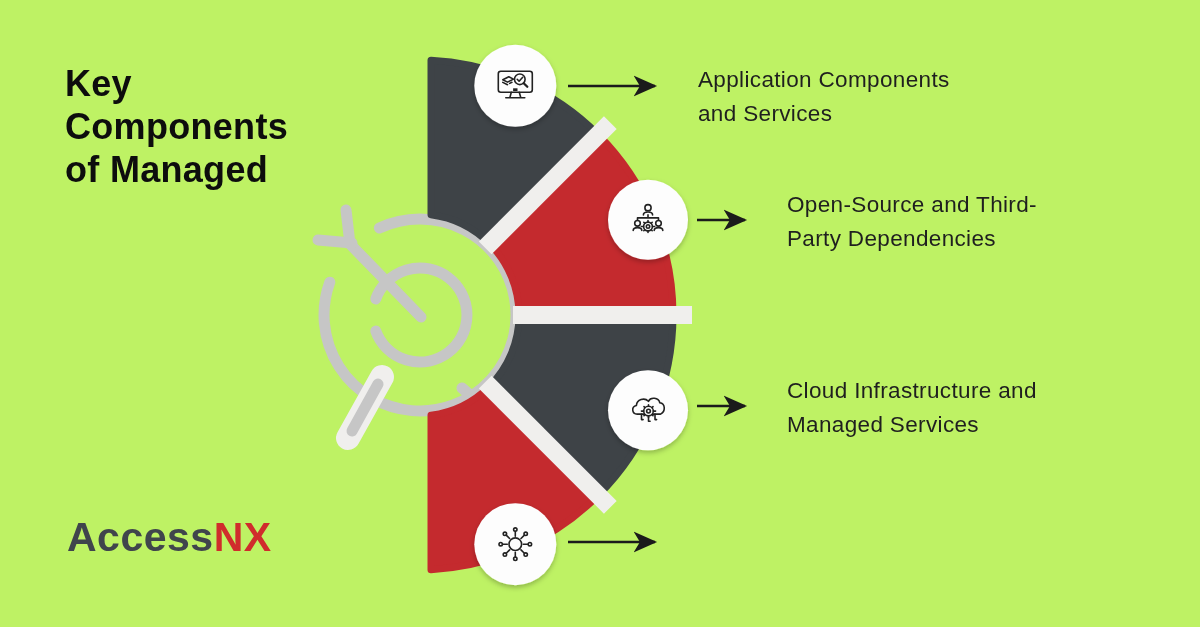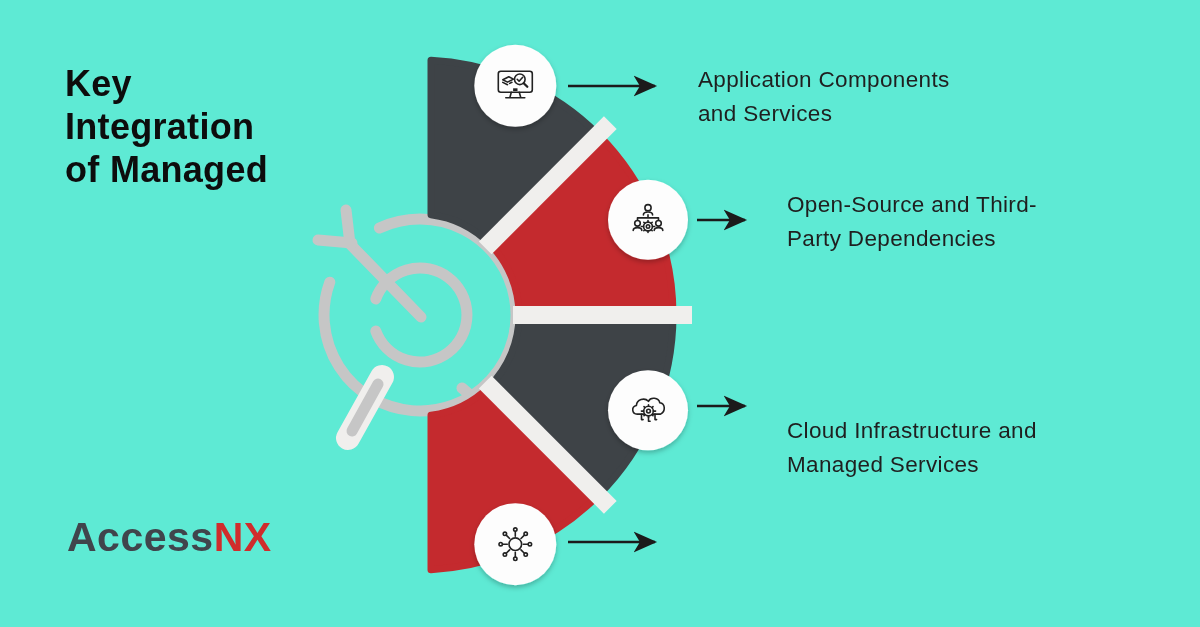--- a/index.html
+++ b/index.html
@@ -1,26 +1,26 @@
 <!DOCTYPE html>
 <html><head>
 <meta charset="utf-8">
 <style>
   html,body{margin:0;padding:0;}
   body{width:1200px;height:627px;overflow:hidden;background:#f0efed;
        font-family:"Liberation Sans","DejaVu Sans",sans-serif;}
-  .canvas{position:relative;width:1200px;height:627px;background:#5eead4;}
+  .canvas{position:relative;width:1200px;height:627px;background:#bef264;}
   .layer{position:absolute;left:0;top:0;}
   .title{position:absolute;left:65px;top:62px;color:#0d0d0d;
          font-size:36px;font-weight:800;line-height:43px;letter-spacing:.3px;}
   .seg-label{position:absolute;color:#1f1f1f;font-size:22.5px;font-weight:500;
              line-height:34px;letter-spacing:.35px;white-space:pre-line;}
   .label-1{left:698px;top:63px;}
   .label-2{left:787px;top:188px;}
-  .label-3{left:787px;top:374px;margin-top:40px;}
+  .label-3{left:787px;top:374px;}
   .label-4{left:698px;top:513px;}
   .brand{position:absolute;left:67px;top:514px;font-size:41px;font-weight:700;letter-spacing:.5px;}
   .brand .primary{color:#40454c;}
   .brand .accent{color:#d02c2c;}
   svg{display:block;}
 </style>
 </head>
 <body>
 
 <div class="canvas">
@@ -116,21 +116,21 @@
     <g stroke="#1b1b1b" stroke-width="2.6">
       <line x1="568" y1="86" x2="655" y2="86" marker-end="url(#ah)"></line>
       <line x1="697" y1="220" x2="745" y2="220" marker-end="url(#ah)"></line>
       <line x1="697" y1="406" x2="745" y2="406" marker-end="url(#ah)"></line>
       <line x1="568" y1="542" x2="655" y2="542" marker-end="url(#ah)"></line>
     </g>
   </svg>
 
   <div class="title">
     <div>Key</div>
-    <div>Integration</div>
+    <div>Components</div>
     <div>of Managed</div>
   </div>
 
   <div class="seg-label label-1">Application Components
 and Services</div>
   <div class="seg-label label-2">Open-Source and Third-
 Party Dependencies</div>
   <div class="seg-label label-3">Cloud Infrastructure and
 Managed Services</div>
 

